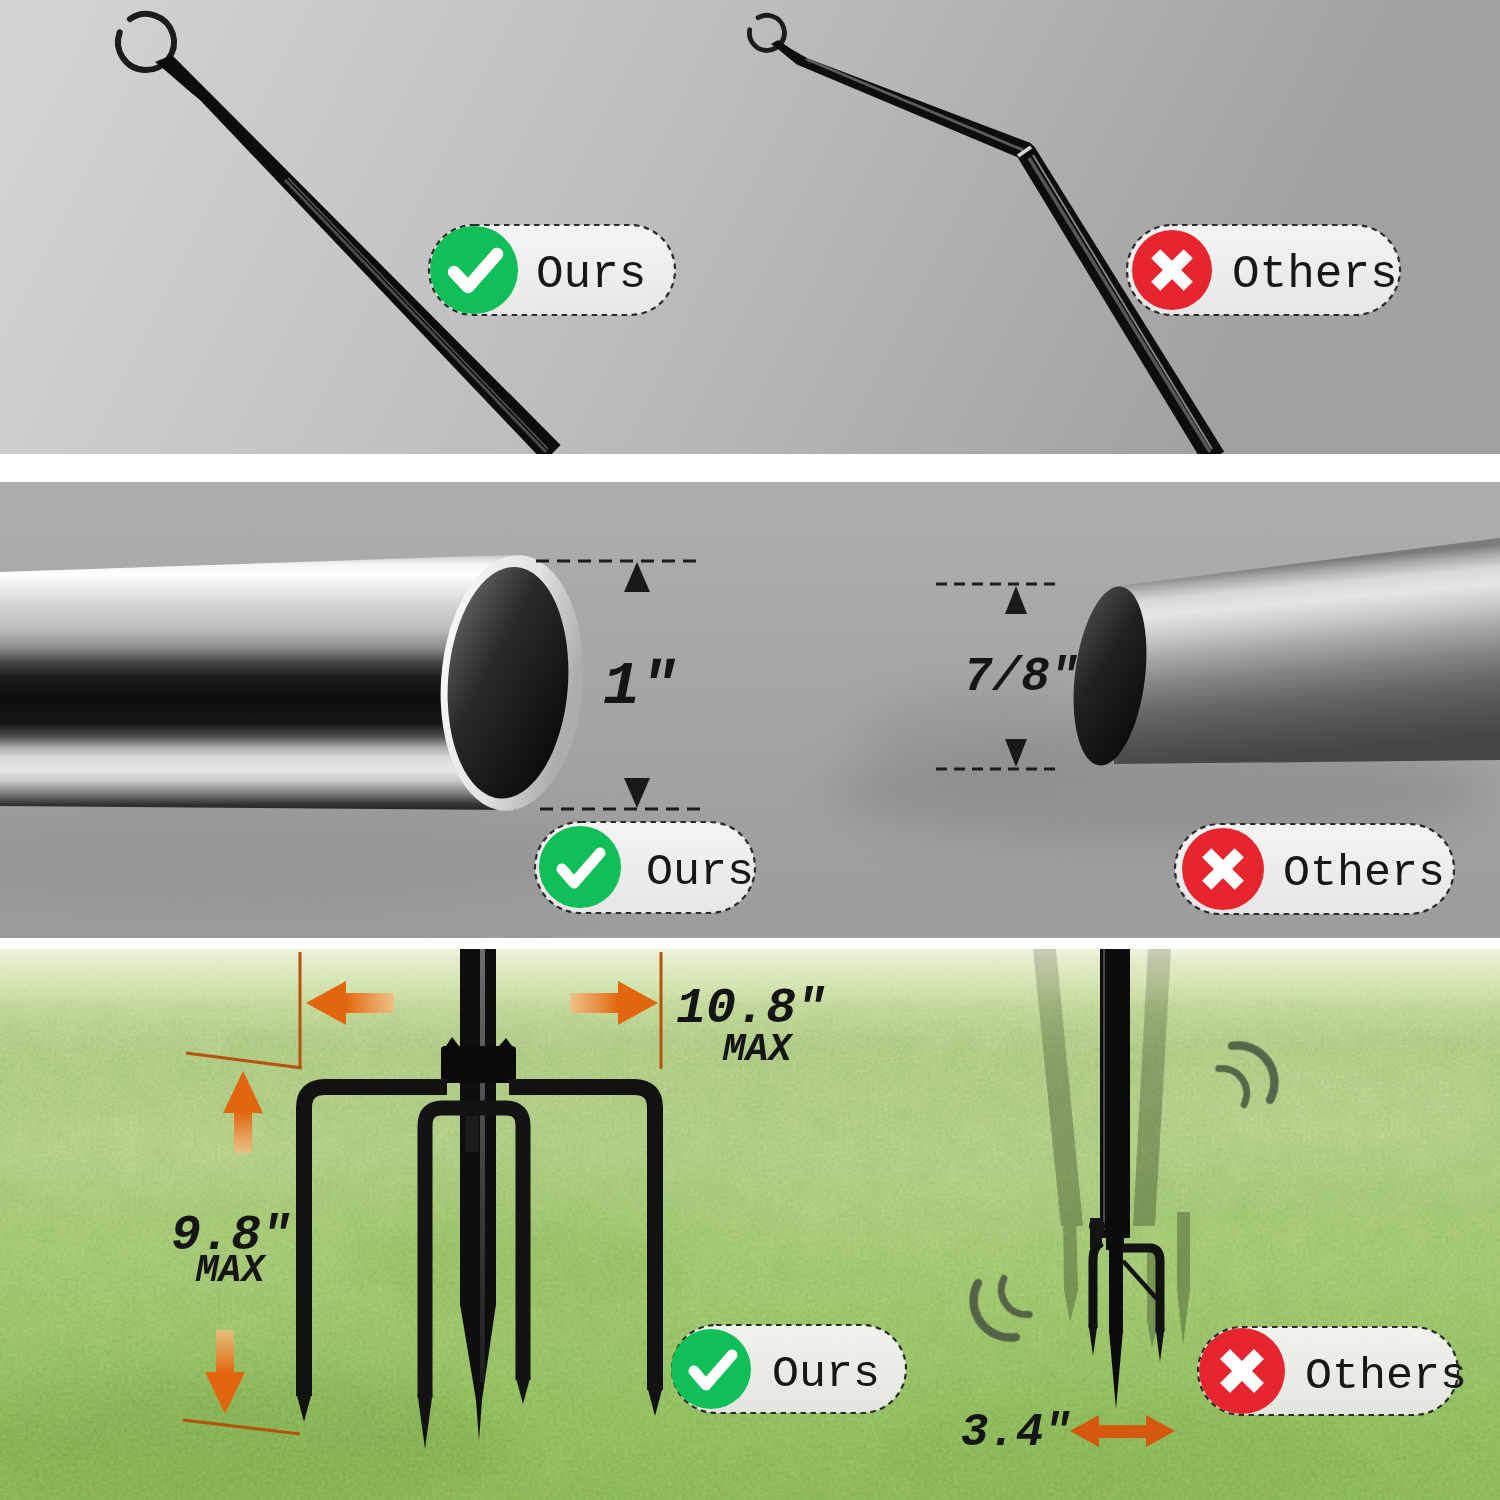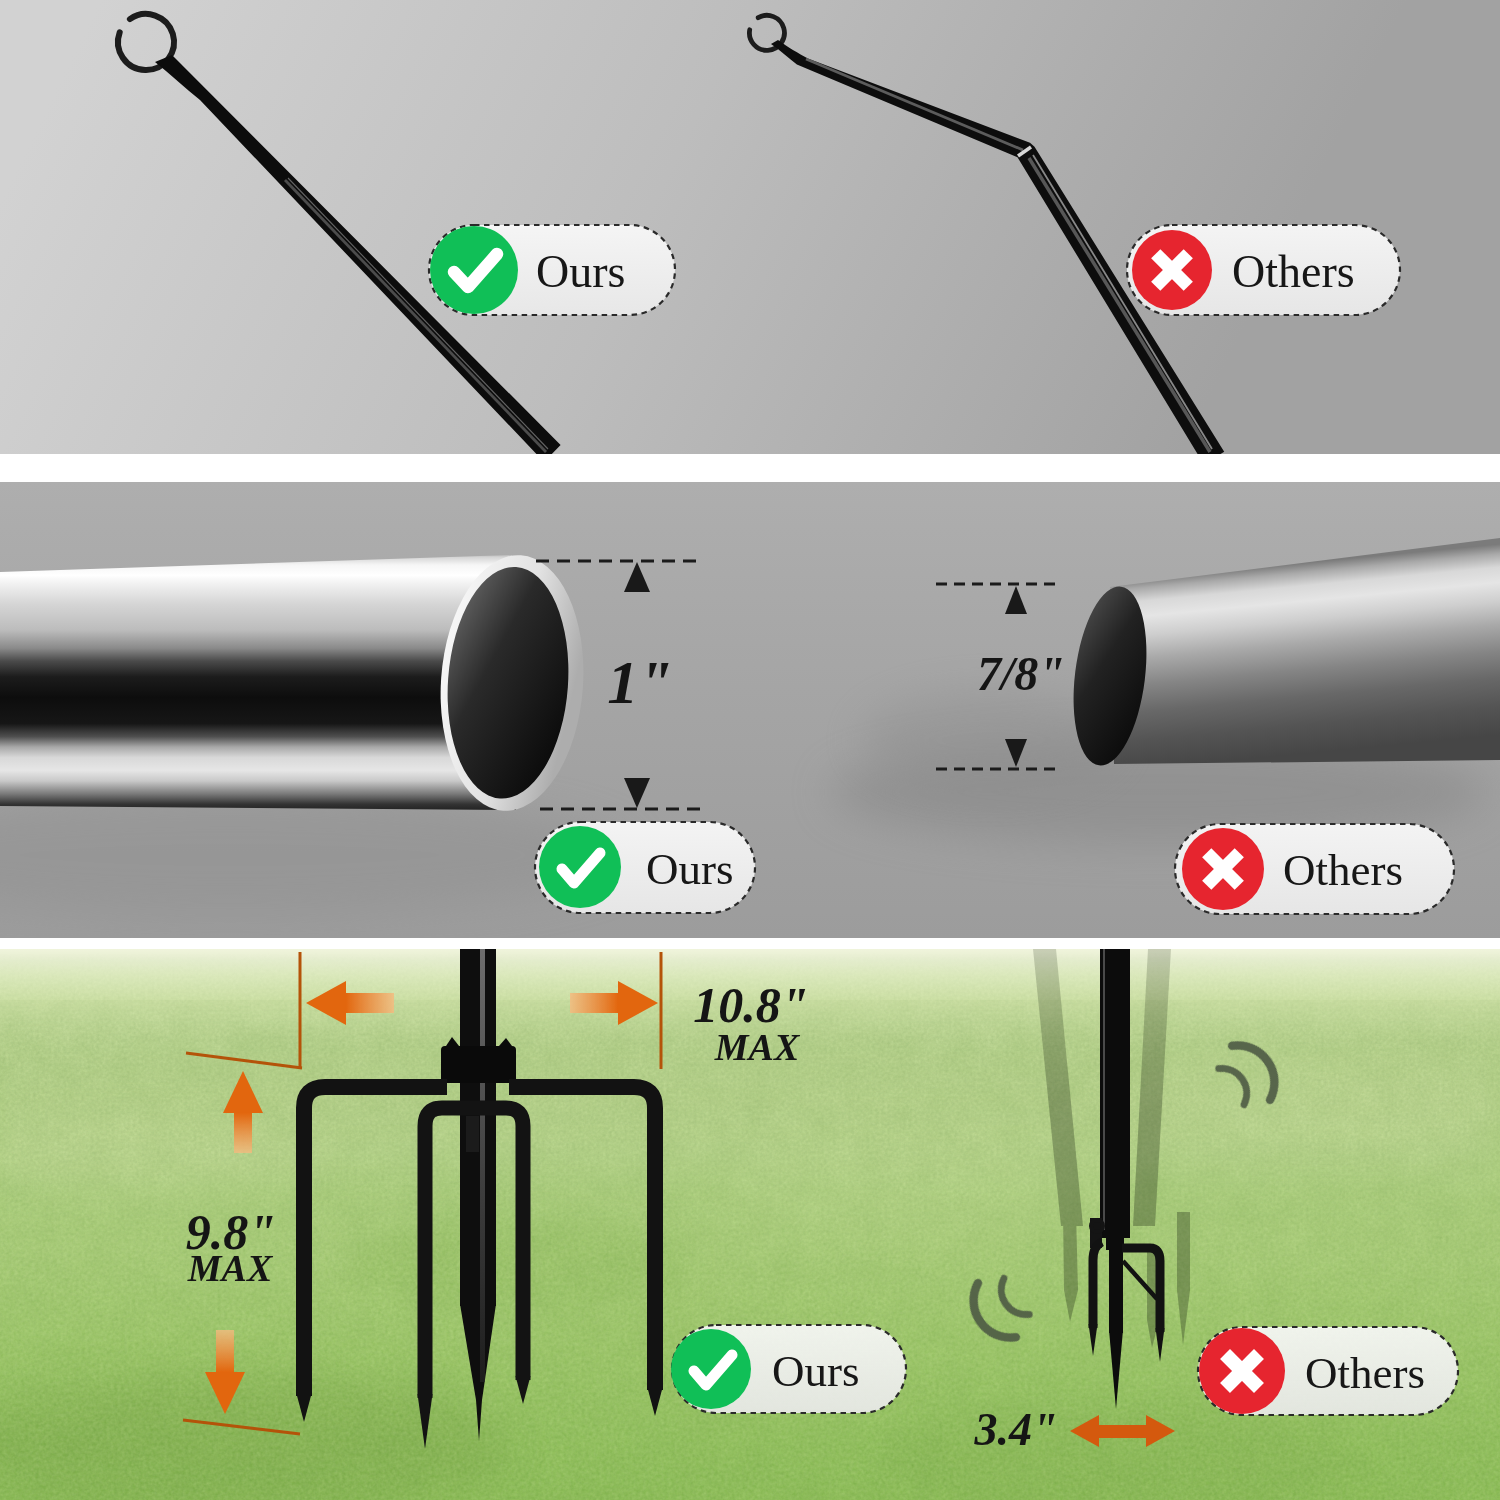--- a/index.html
+++ b/index.html
@@ -1,16 +1,16 @@
 <!DOCTYPE html>
 <html><head>
 <meta charset="utf-8">
 <style>
   html,body{margin:0;padding:0;background:#fff;}
-  #wrap{position:relative;width:1500px;height:1500px;overflow:hidden;font-family:Liberation Serif, serif;}
+  #wrap{position:relative;width:1500px;height:1500px;overflow:hidden;font-family:Liberation Mono, monospace;}
   svg{display:block;}
 </style>
 </head>
 <body>
 <div id="wrap">
 <svg width="1500" height="1500" viewBox="0 0 1500 1500">
 <defs>
   <linearGradient id="bgTop" x1="100" y1="0" x2="1150" y2="520" gradientUnits="userSpaceOnUse">
     <stop offset="0" stop-color="#d2d2d2"></stop>
     <stop offset="0.5" stop-color="#bdbdbd"></stop>

